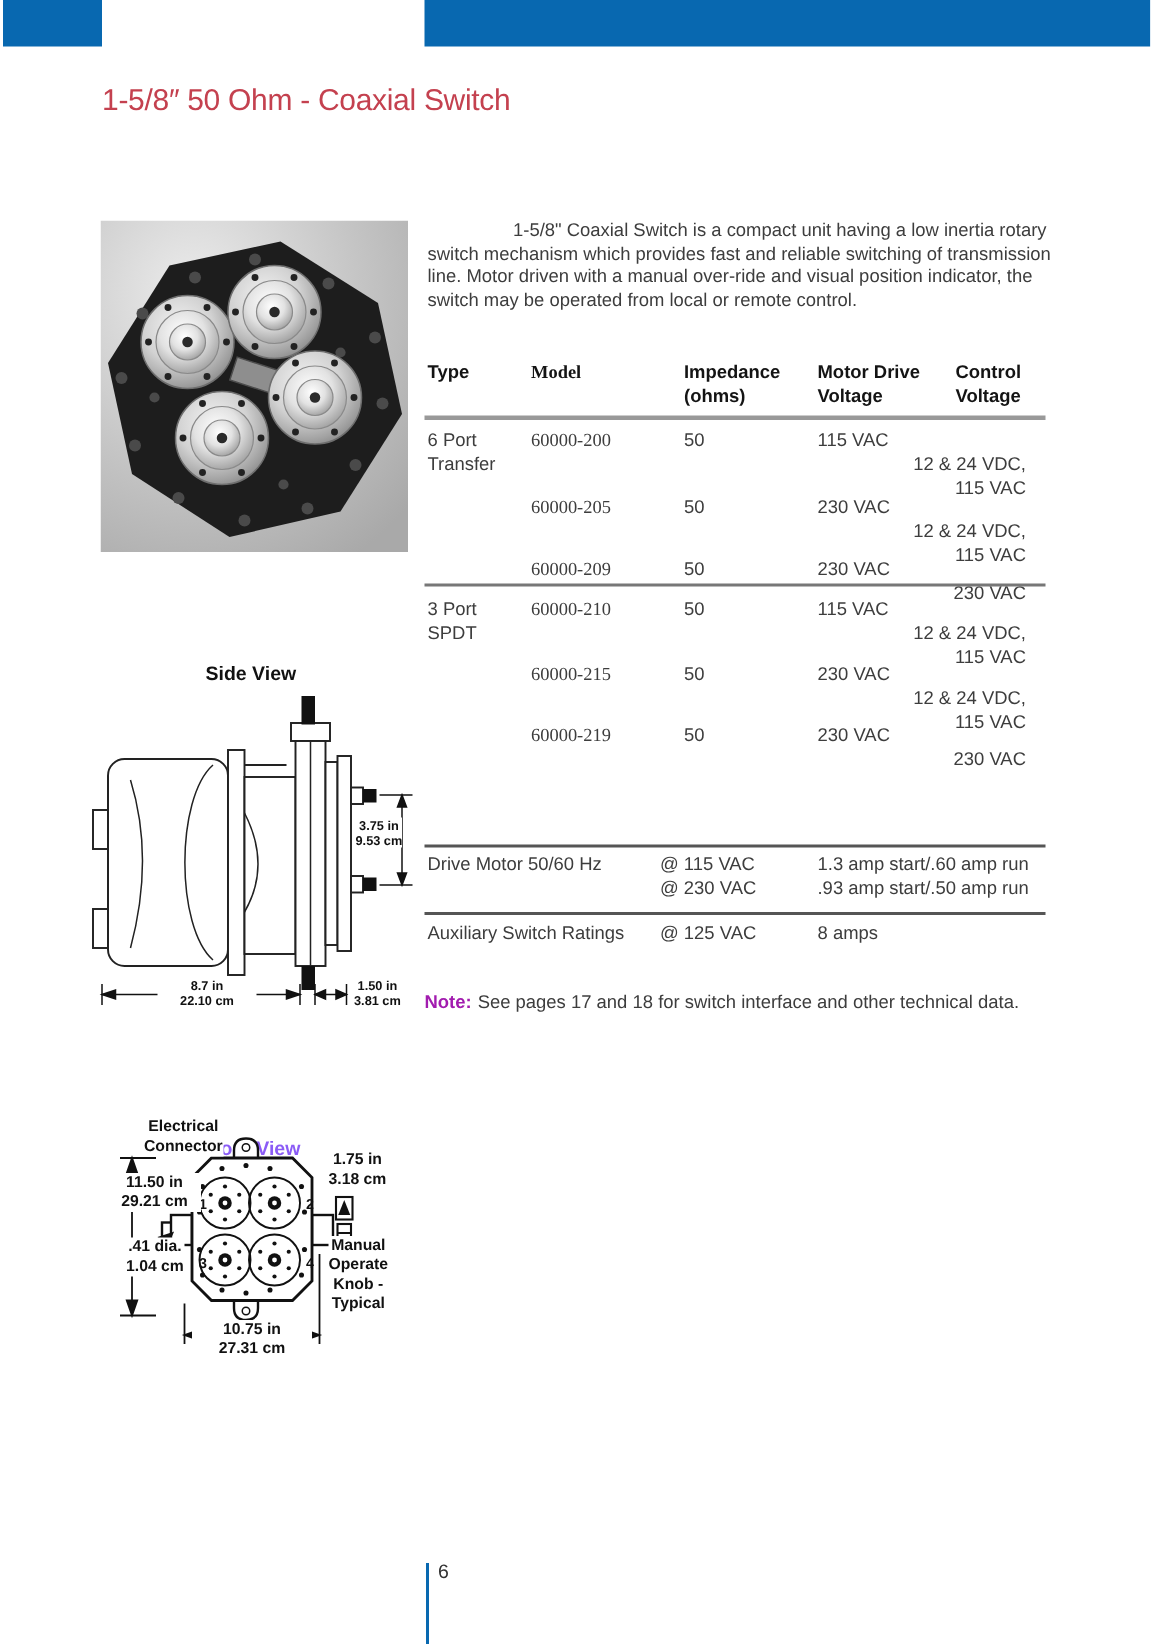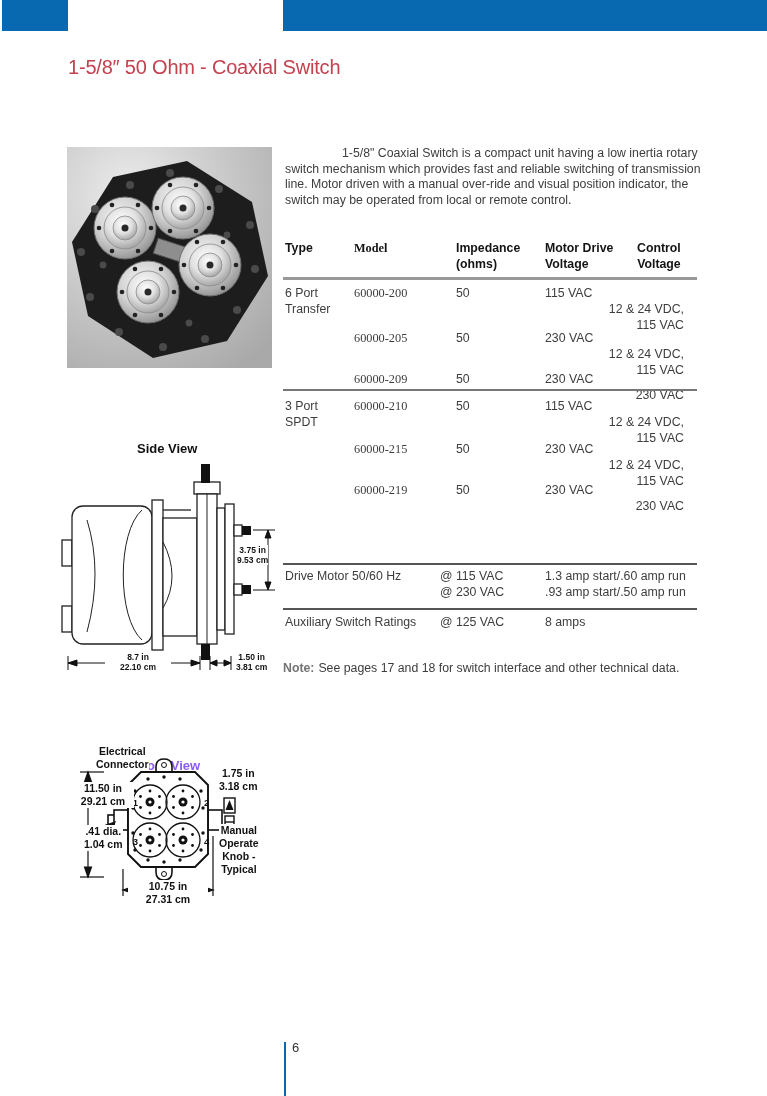--- a/index.html
+++ b/index.html
@@ -21,34 +21,34 @@
          line-height:15.6px;color:#3d3d3d;text-indent:57px;}
 
   
   .tbl{position:absolute;left:283px;top:238px;width:414px;height:272px;}
   .trow{position:absolute;left:0;width:100%;font-size:12.3px;line-height:16px;color:#3d3d3d;}
   .hdr{font-weight:bold;color:#141414;}
   .c-type{position:absolute;left:2px;top:0;}
   .c-model{position:absolute;left:71px;top:0;font-family:Liberation Serif, serif;}
   .c-imp{position:absolute;left:173px;top:0;}
   .c-motor{position:absolute;left:262px;top:0;}
-  .c-ctrlh{position:absolute;left:354px;top:0;text-align:right;}
+  .c-ctrlh{position:absolute;left:354px;top:0;}
   .c-ctrl{position:absolute;right:13px;top:0;text-align:right;white-space:nowrap;margin-top:16px;}
   .cell-2l span{display:block;}
   .hline{position:absolute;left:0;width:100%;}
 
   
   .drive{position:absolute;left:283px;top:538px;width:414px;height:100px;font-size:12.3px;color:#3d3d3d;}
   .d-head{position:absolute;left:2px;top:6px;font-weight:bold;color:#141414;font-size:12.6px;}
   .d-lab{position:absolute;left:2px;}
   .d-at{position:absolute;left:157px;}
   .d-val{position:absolute;left:262px;}
 
   .note{position:absolute;left:283px;top:661px;font-size:12.3px;color:#3d3d3d;}
-  .note b{color:#737373;margin-right:4px;}
+  .note b{color:#a21caf;margin-right:4px;}
 
   
   .sv-title{position:absolute;left:137px;top:441px;font-size:13px;font-weight:bold;color:#111;}
   .fv-title{position:absolute;left:134px;top:758px;font-size:13px;font-weight:bold;color:#8b5cf6;}
   .sv-svg{position:absolute;left:55px;top:460px;}
   .fv-svg{position:absolute;left:58px;top:738px;}
 
   .dim{position:absolute;font-weight:bold;color:#111;background:#fff;}
   .dim span{display:block;text-align:center;}
   .dim-s{font-size:8.5px;line-height:10px;}

